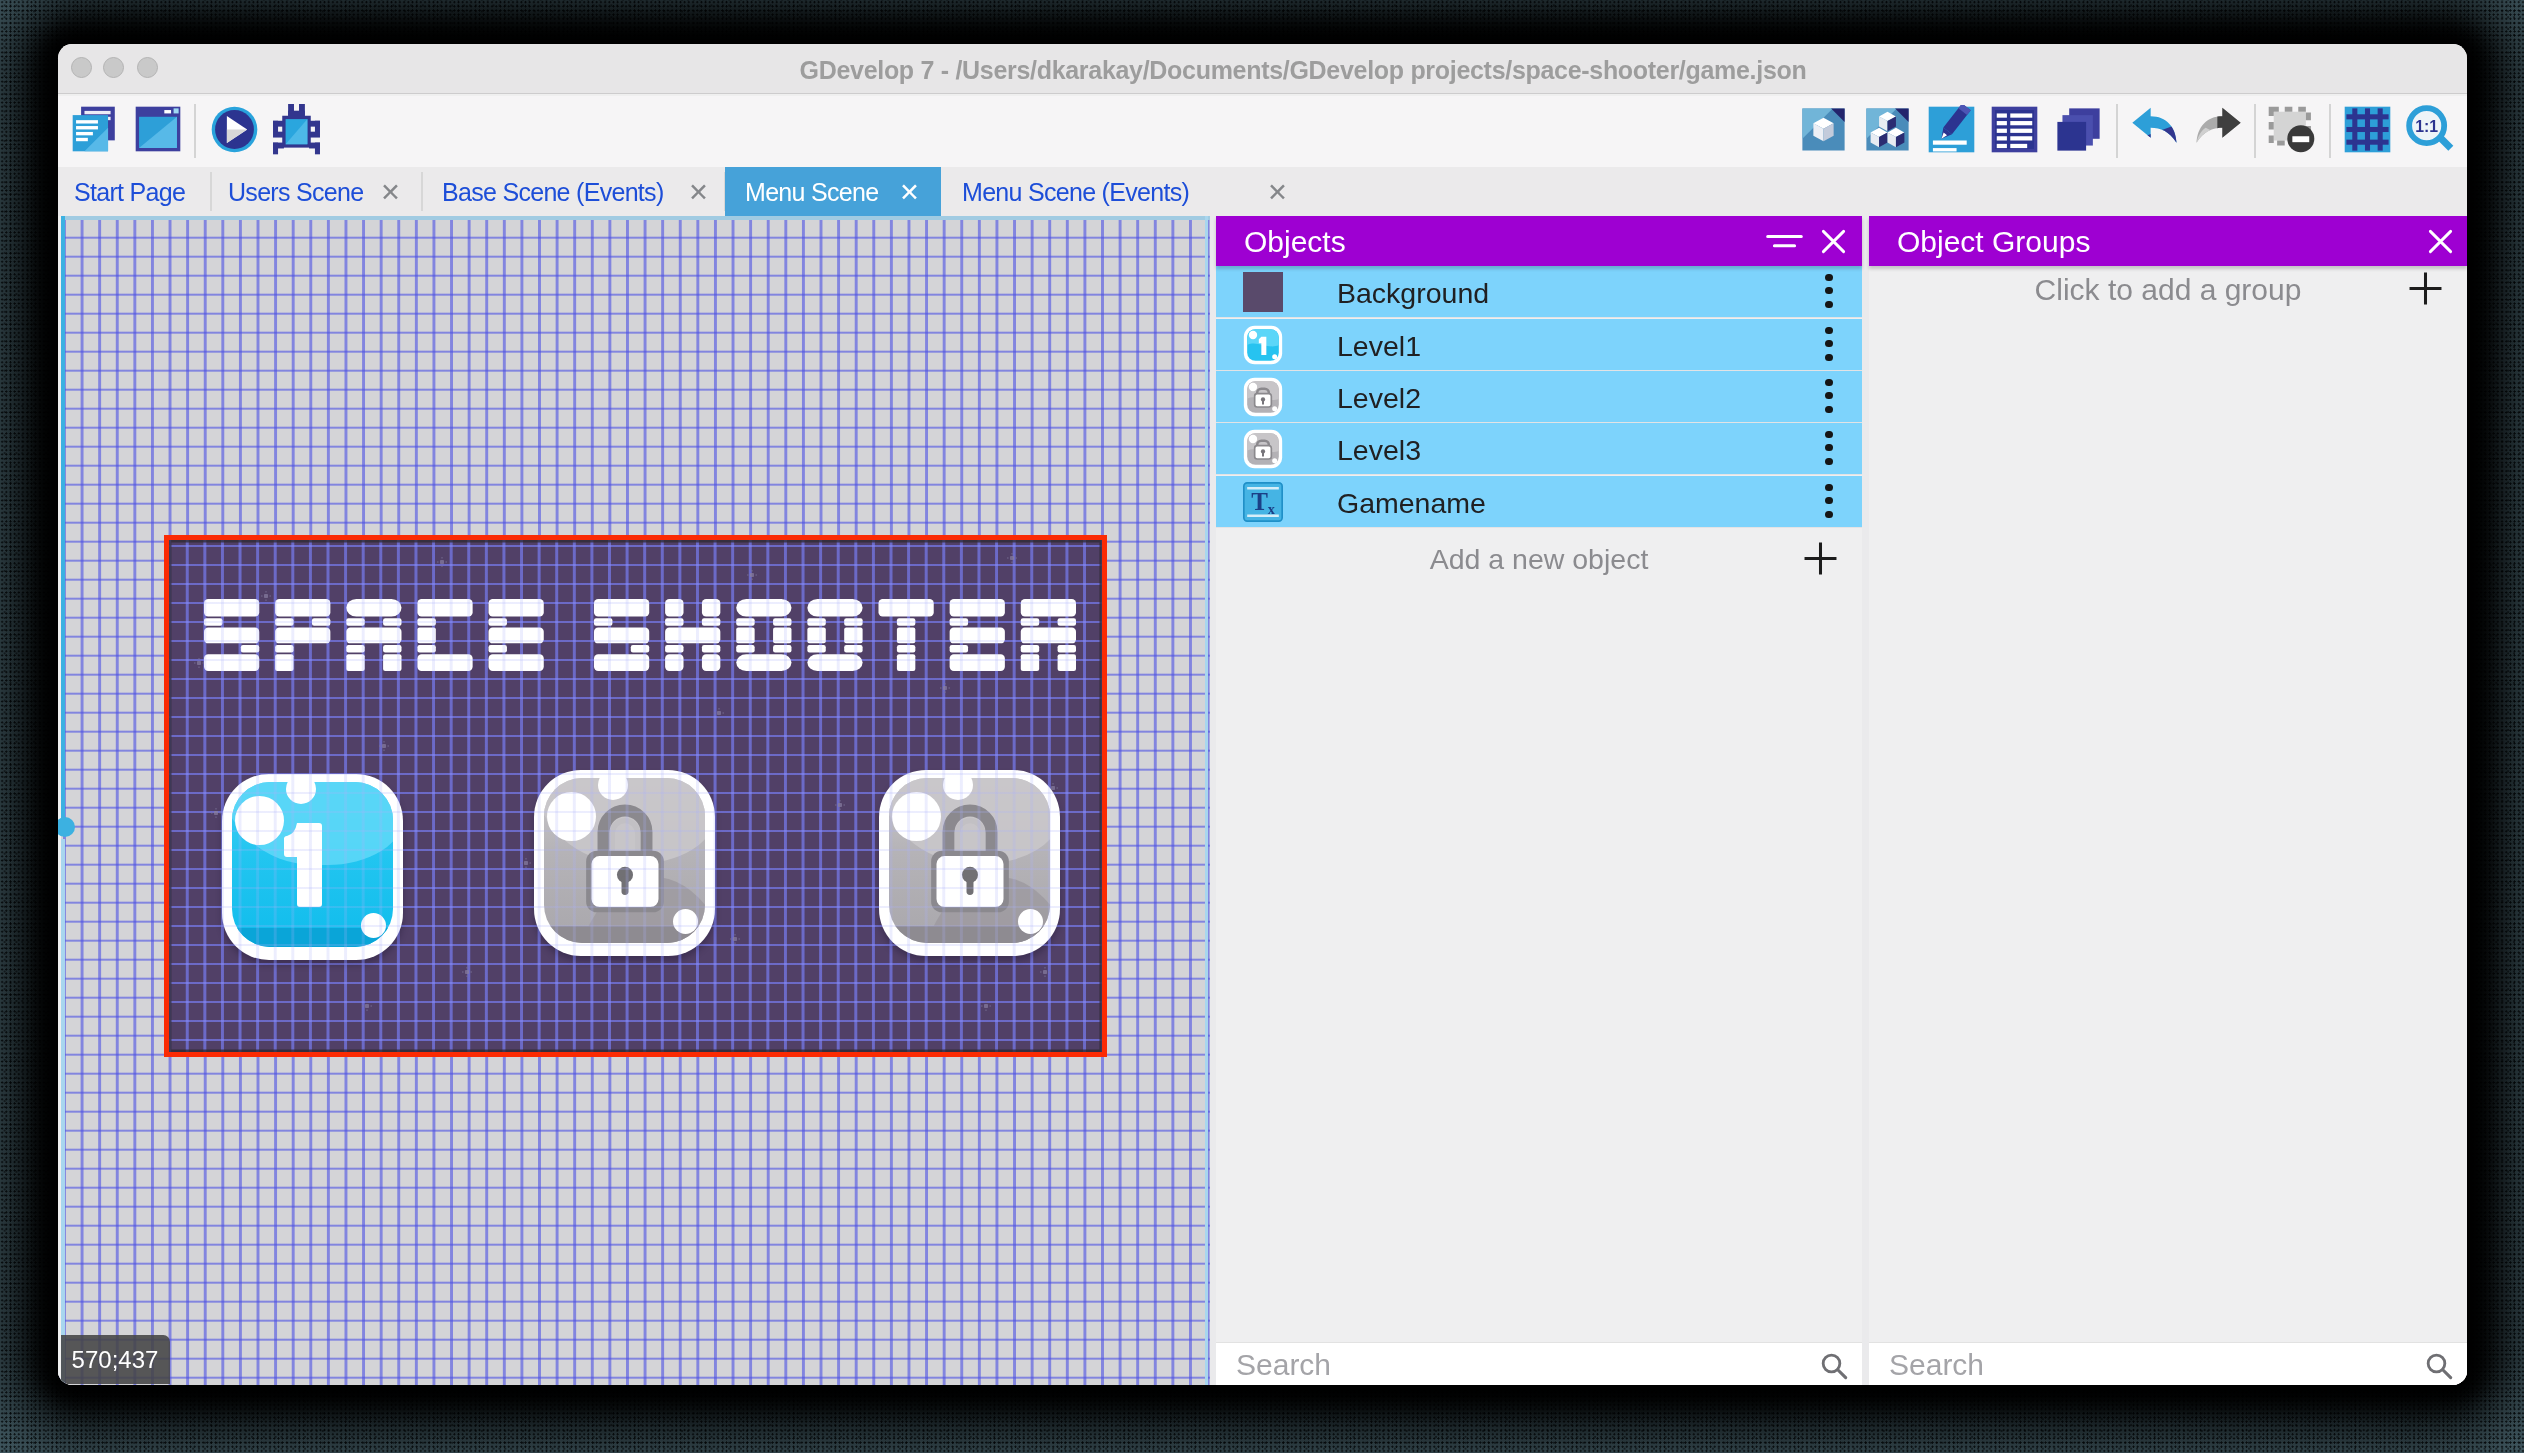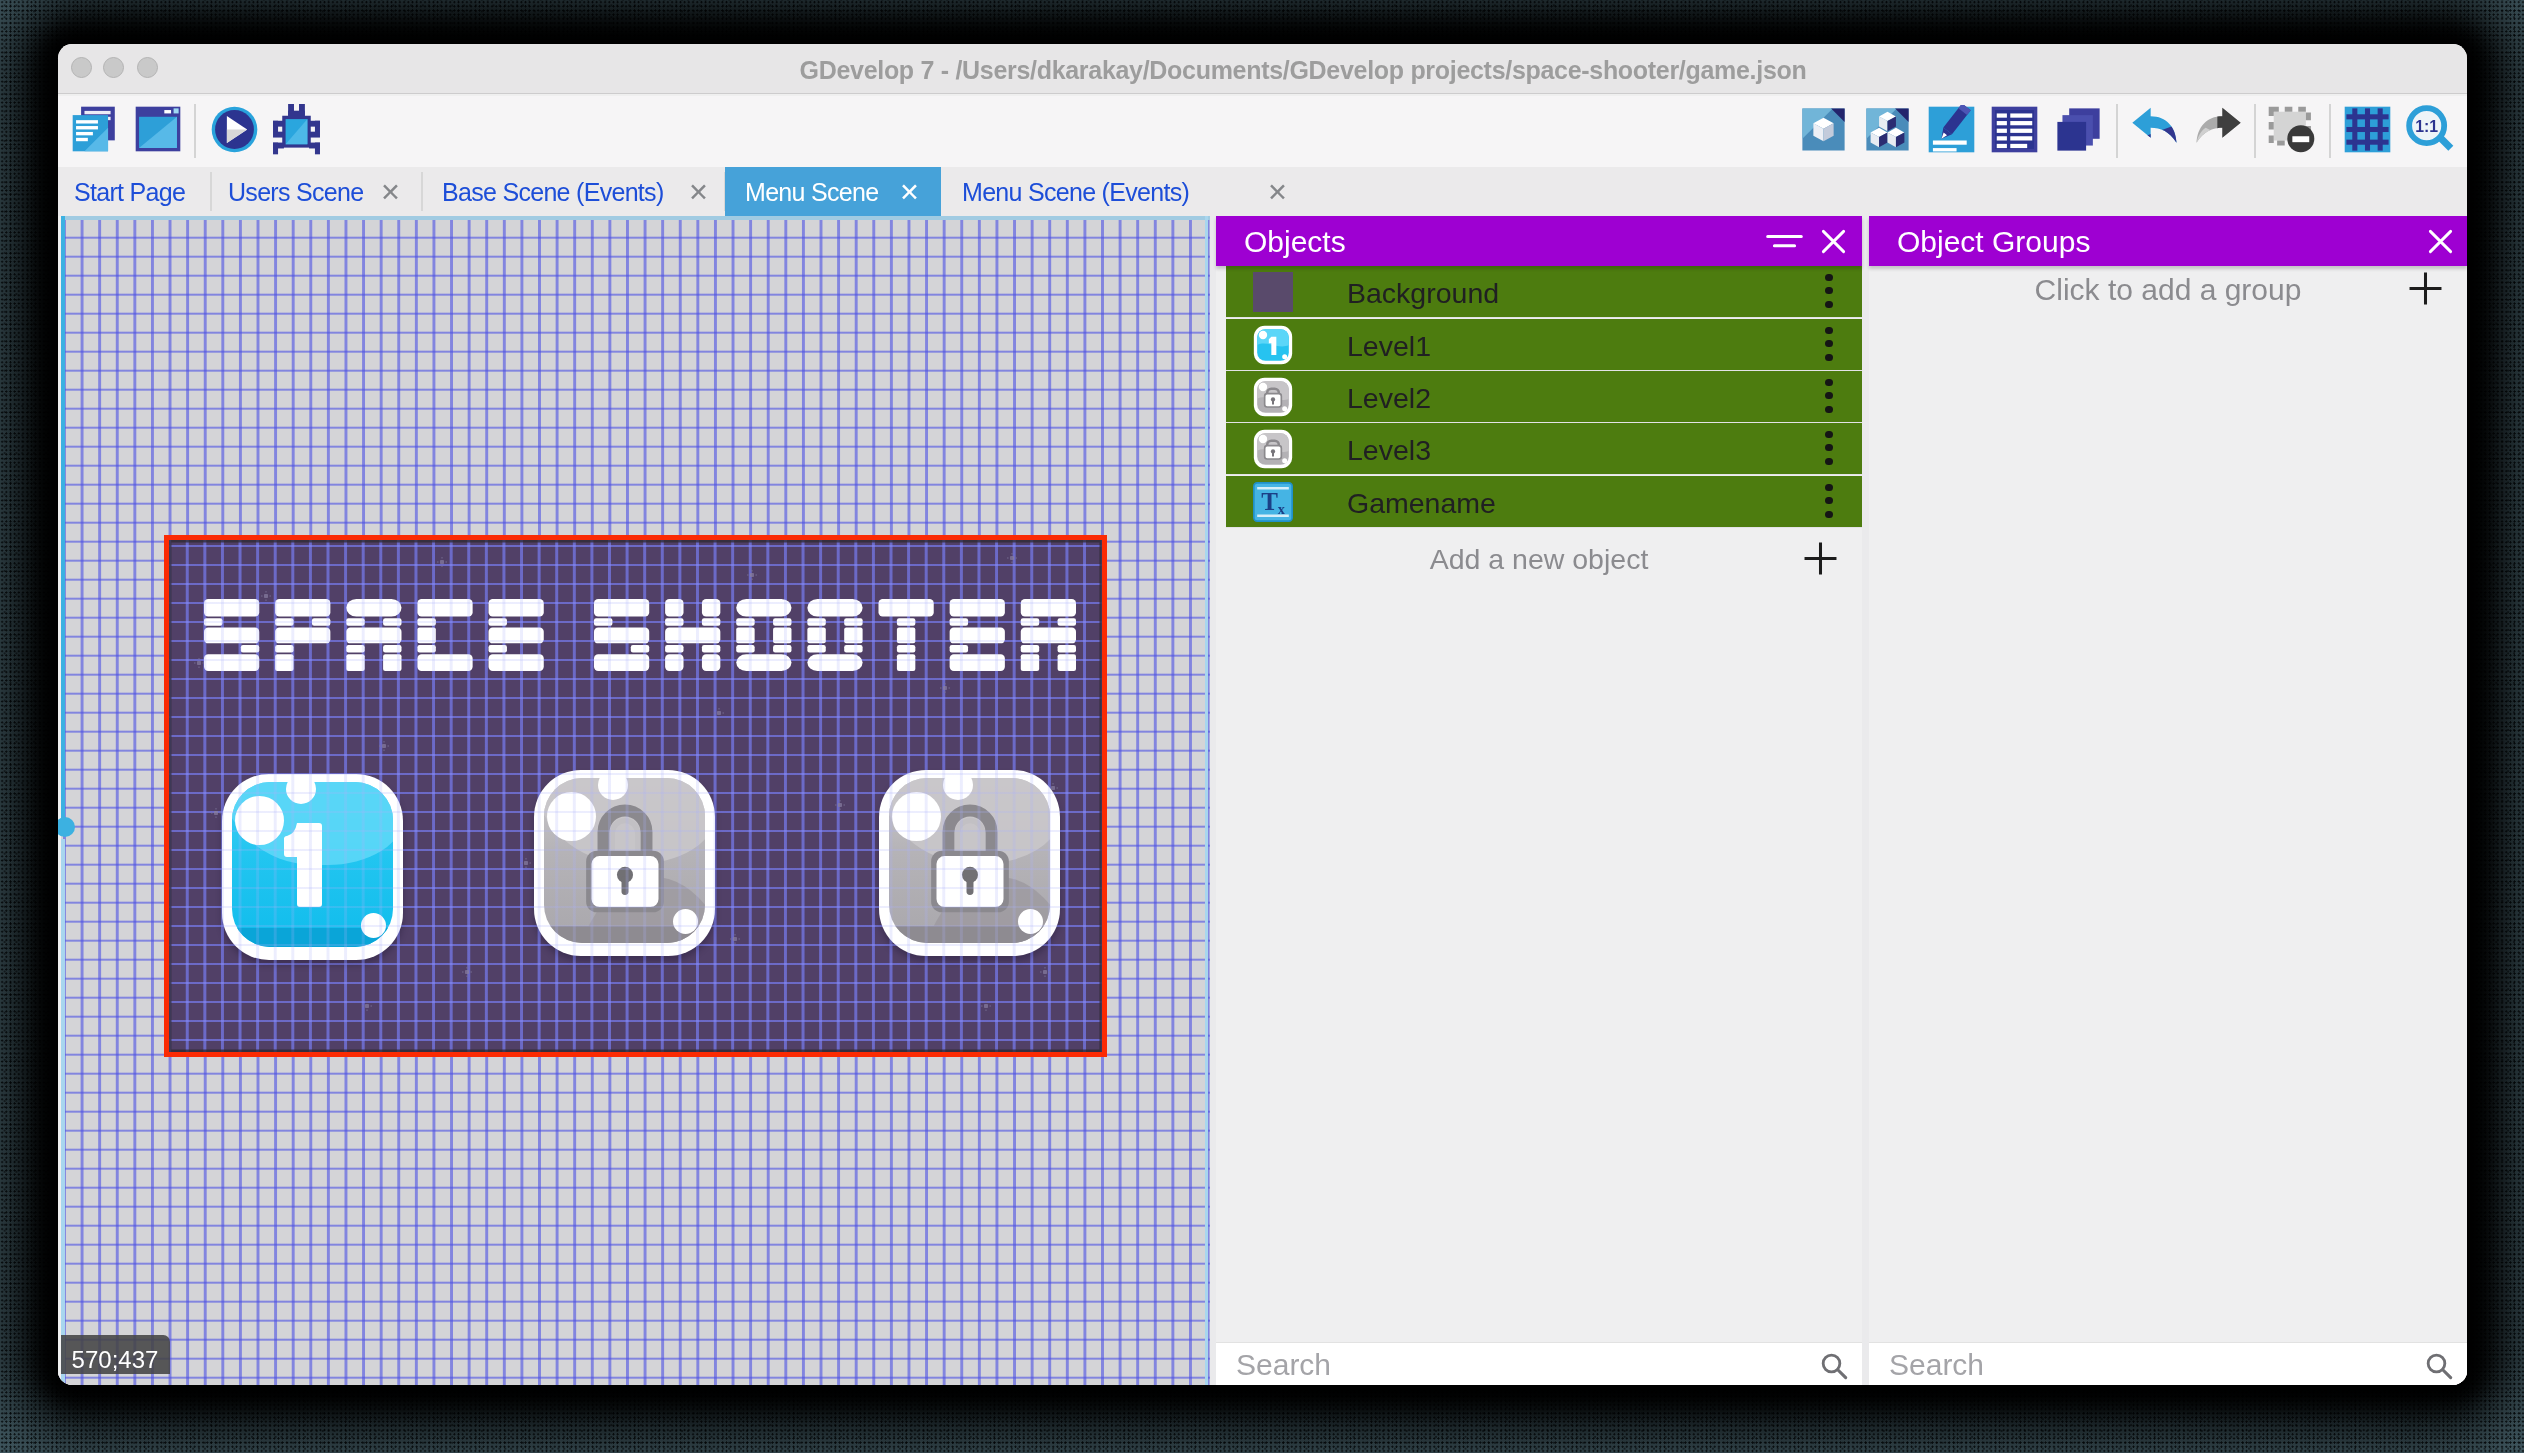--- a/index.html
+++ b/index.html
@@ -45,28 +45,28 @@
 .gbtn .hi2 { position:absolute; left:54px; top:-8.4px; width:30px; height:30px; border-radius:50%; background:#ffffff; }
 .gbtn .hi3 { position:absolute; right:6.7px; bottom:8.4px; width:25px; height:25px; border-radius:50%; background:#ffffff; }
 .binner { background: linear-gradient(#40cef4 0%, #22c5f0 45%, #10bcec 100%); }
 .binner .wave { position:absolute; left:-6%; top:-2%; width:112%; height:52%; border-radius:0 0 45% 55%/0 0 50px 92px; background:#5cd7f7; opacity:0.9; }
 .binner .bot { position:absolute; left:5px; right:5px; bottom:0px; height:18.4px; border-radius:0 0 33px 33px; background:#0aa5d8; }
 .ginner { background: linear-gradient(#c9c7ca 0%, #b5b3b7 45%, #a9a7ac 100%); }
 .ginner .wave { position:absolute; left:-6%; top:-2%; width:112%; height:54%; border-radius:0 0 45% 55%/0 0 50px 92px; background:#c9c7ca; opacity:0.9; }
 .ginner .swoosh { position:absolute; left:18%; bottom:-34%; width:100%; height:74%; border-radius:50% 50% 0 0/100% 100% 0 0; background:#9d9aa0; opacity:0.85; }
 .ginner .bot { position:absolute; left:5px; right:5px; bottom:0px; height:16.7px; border-radius:0 0 33px 33px; background:#8e8b91; }
 .lockwrap { position:absolute; left:50%; top:50%; transform:translate(-50%,-52%); z-index:3; }
-#coordbadge { position:absolute; left:2.5px; top:1119px; width:109px; height:39px; background:rgba(68,68,70,0.88); border-radius:0 6.7px 0 0; color:#fff; font-size:24px; line-height:49px; text-align:center; z-index:20; }
+#coordbadge { position:absolute; left:2.5px; top:1119px; width:109px; height:49px; background:rgba(68,68,70,0.88); border-radius:0 6.7px 0 0; color:#fff; font-size:24px; line-height:49px; text-align:center; z-index:20; }
 .toast { position:absolute; left:938px; top:1048px; width:534px; height:79px; background:#353535; border-radius:8.4px; color:#ffffff; font-size:28.5px; line-height:79px; padding-left:27px; z-index:30; box-shadow:0 5px 15px rgba(0,0,0,0.35); }
 .panel { position:absolute; top:0; bottom:0; background:#efeff0; }
 .phead { position:absolute; left:0; top:0; right:0; height:50px; background:#9e00d2; color:#fff; font-size:30px; line-height:51px; padding-left:28px; box-shadow:0 2.5px 3.3px rgba(0,0,0,0.18); z-index:3; }
 .phx { position:absolute; top:11.7px; z-index:6; }
 .searchbar { position:absolute; left:0; right:0; bottom:0; height:43px; background:#ffffff; border-top:0.8px solid #e2e2e2; color:#a4a4a8; font-size:30px; line-height:44px; padding-left:20px; }
 .mag { position:absolute; right:13.4px; top:5.9px; }
-.orow { position:absolute; left:10px; right:0; height:52px; border-bottom:1.7px solid #e3e3e5; background:#4d7c0f; }
+.orow { position:absolute; left:0; right:0; height:52px; border-bottom:1.7px solid #e3e3e5; background:#7dd3fc; }
 .orow .oic { position:absolute; left:27px; top:5.9px; width:40px; height:40px; }
 .orow .olabel { position:absolute; left:121px; top:0; height:52px; line-height:54px; font-size:28.5px; color:#202022; }
 .dots { position:absolute; right:30px; top:7.5px; width:6.7px; height:37px; }
 .dots i { position:absolute; left:0; width:7.5px; height:7.5px; border-radius:50%; background:#151515; }
 .addrow { position:absolute; left:0; right:0; top:311px; height:64px; }
 .addrow .t { position:absolute; left:0; right:0; top:0; height:64px; line-height:64px; text-align:center; font-size:28.5px; color:#8b8b8f; }
 </style></head>
 <body>
 <div id="desk"></div>
 <div id="win">

